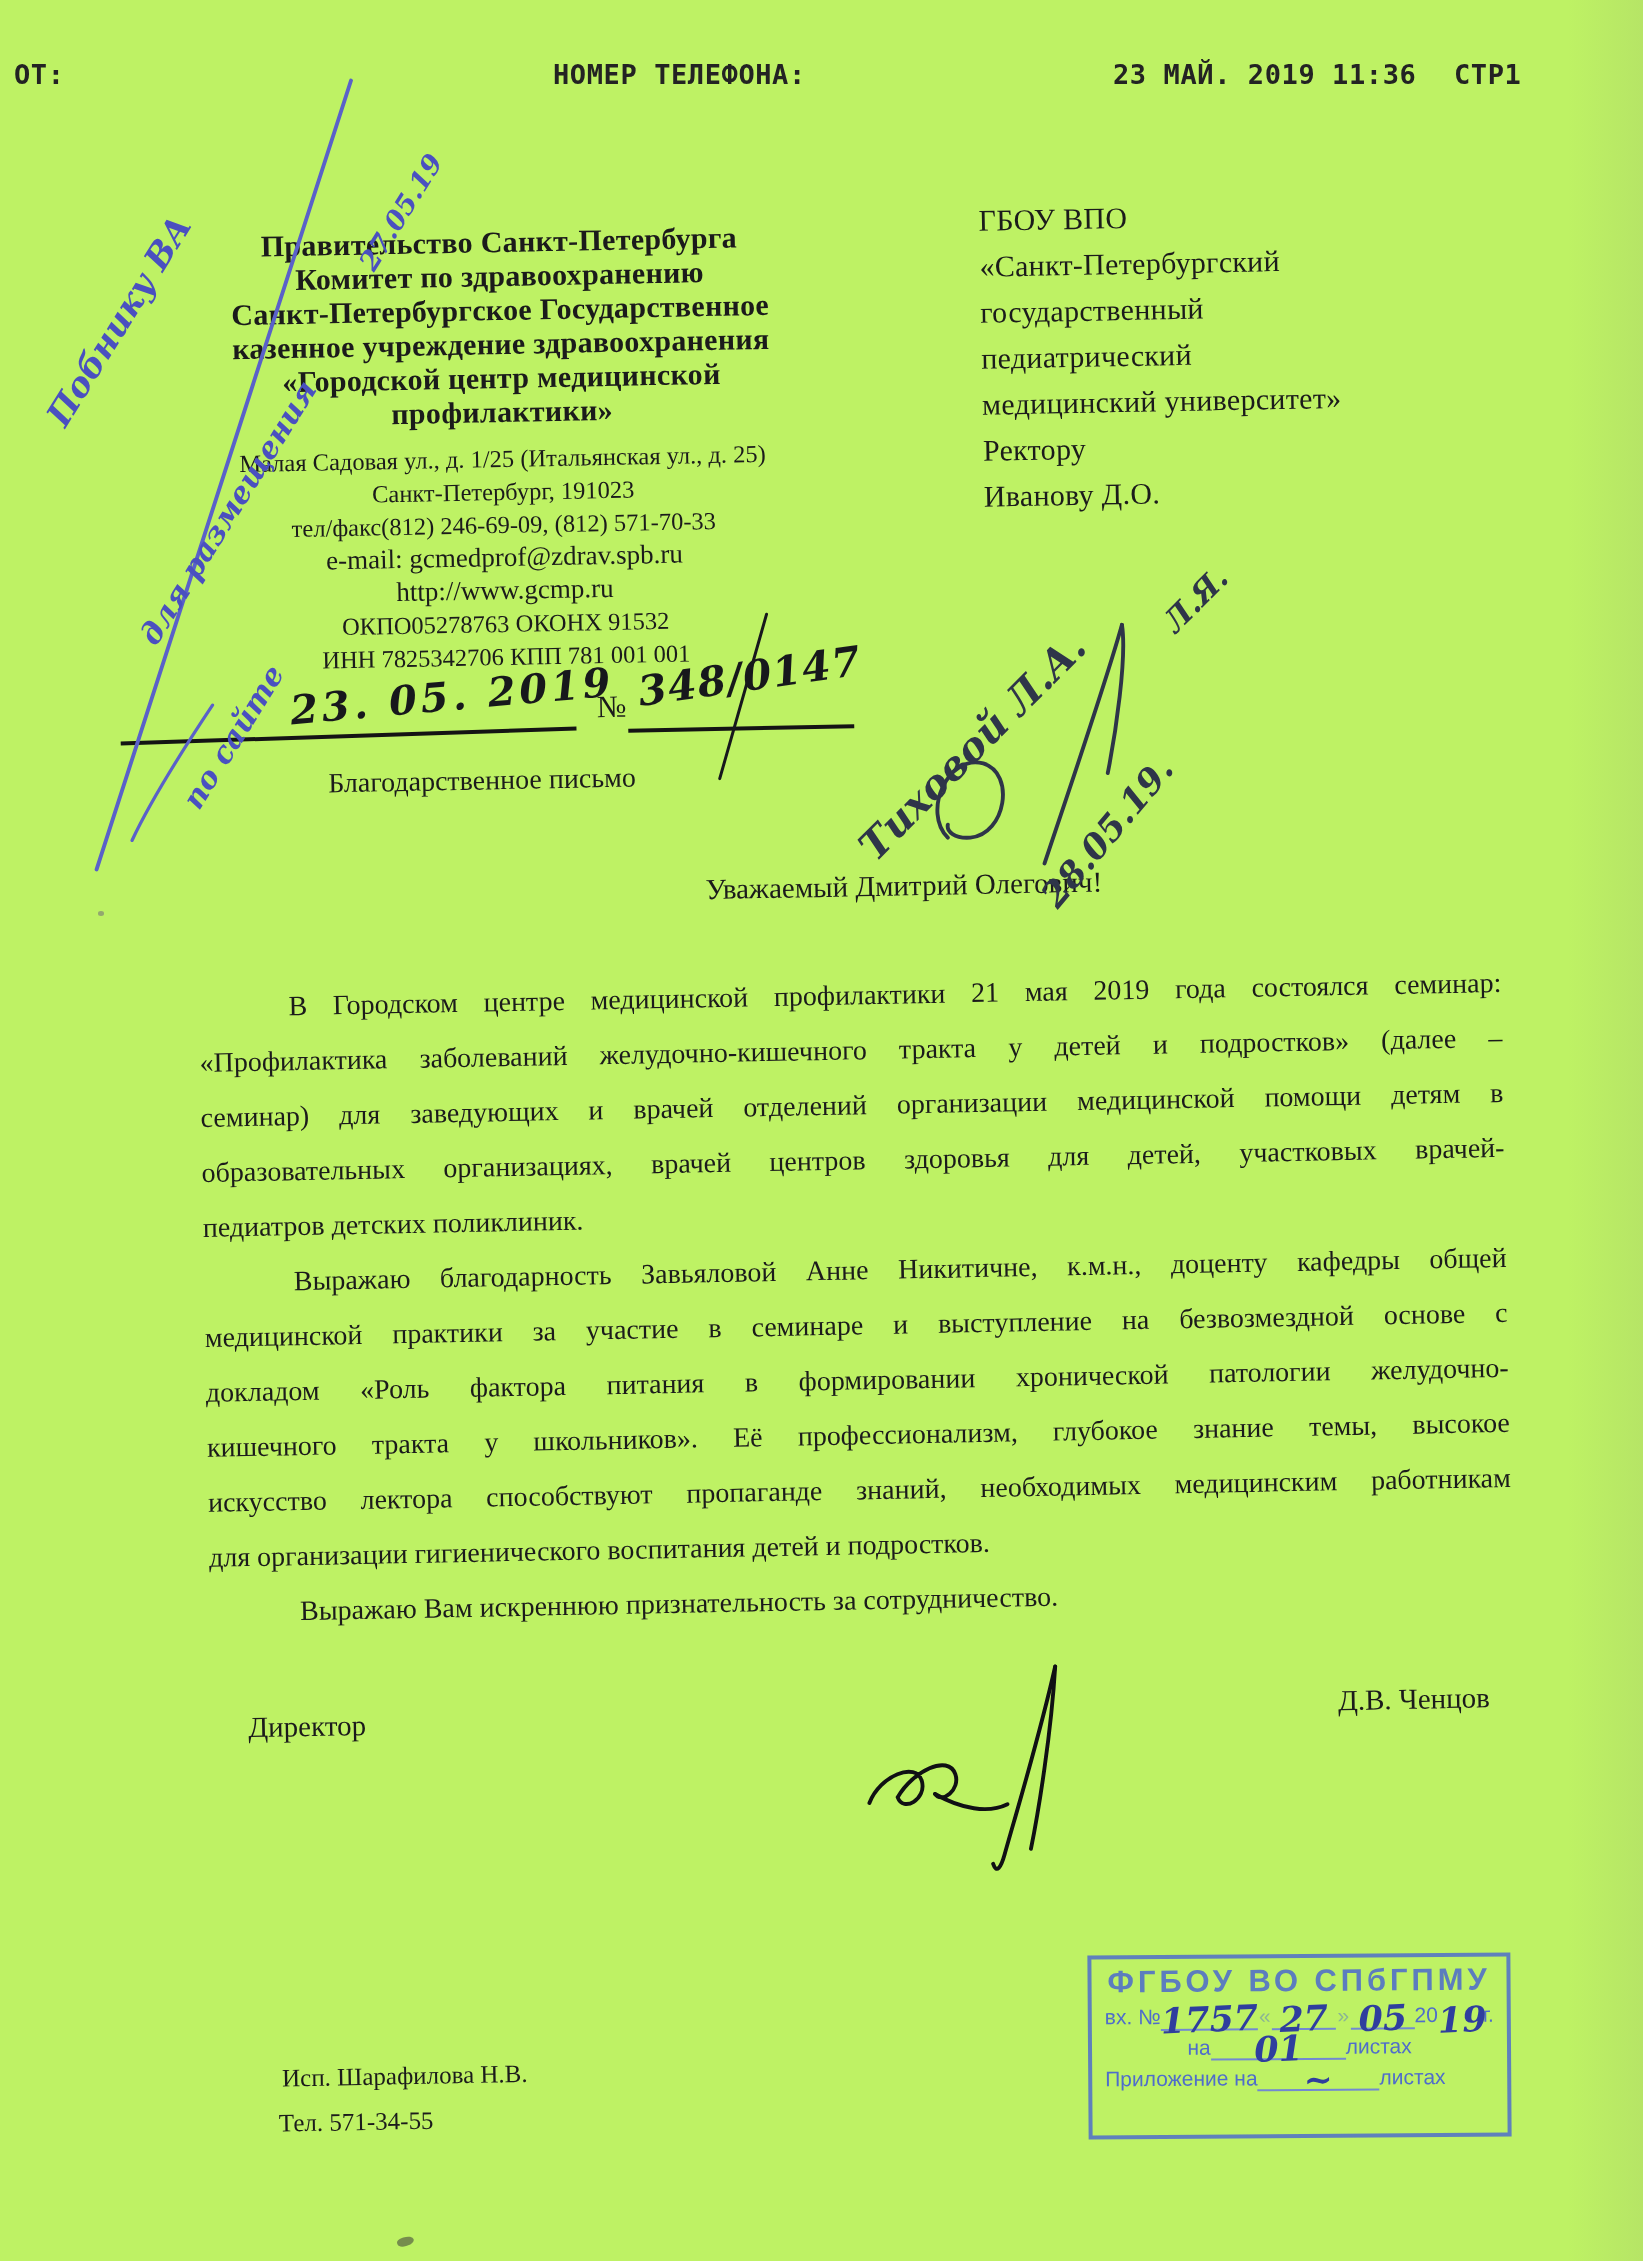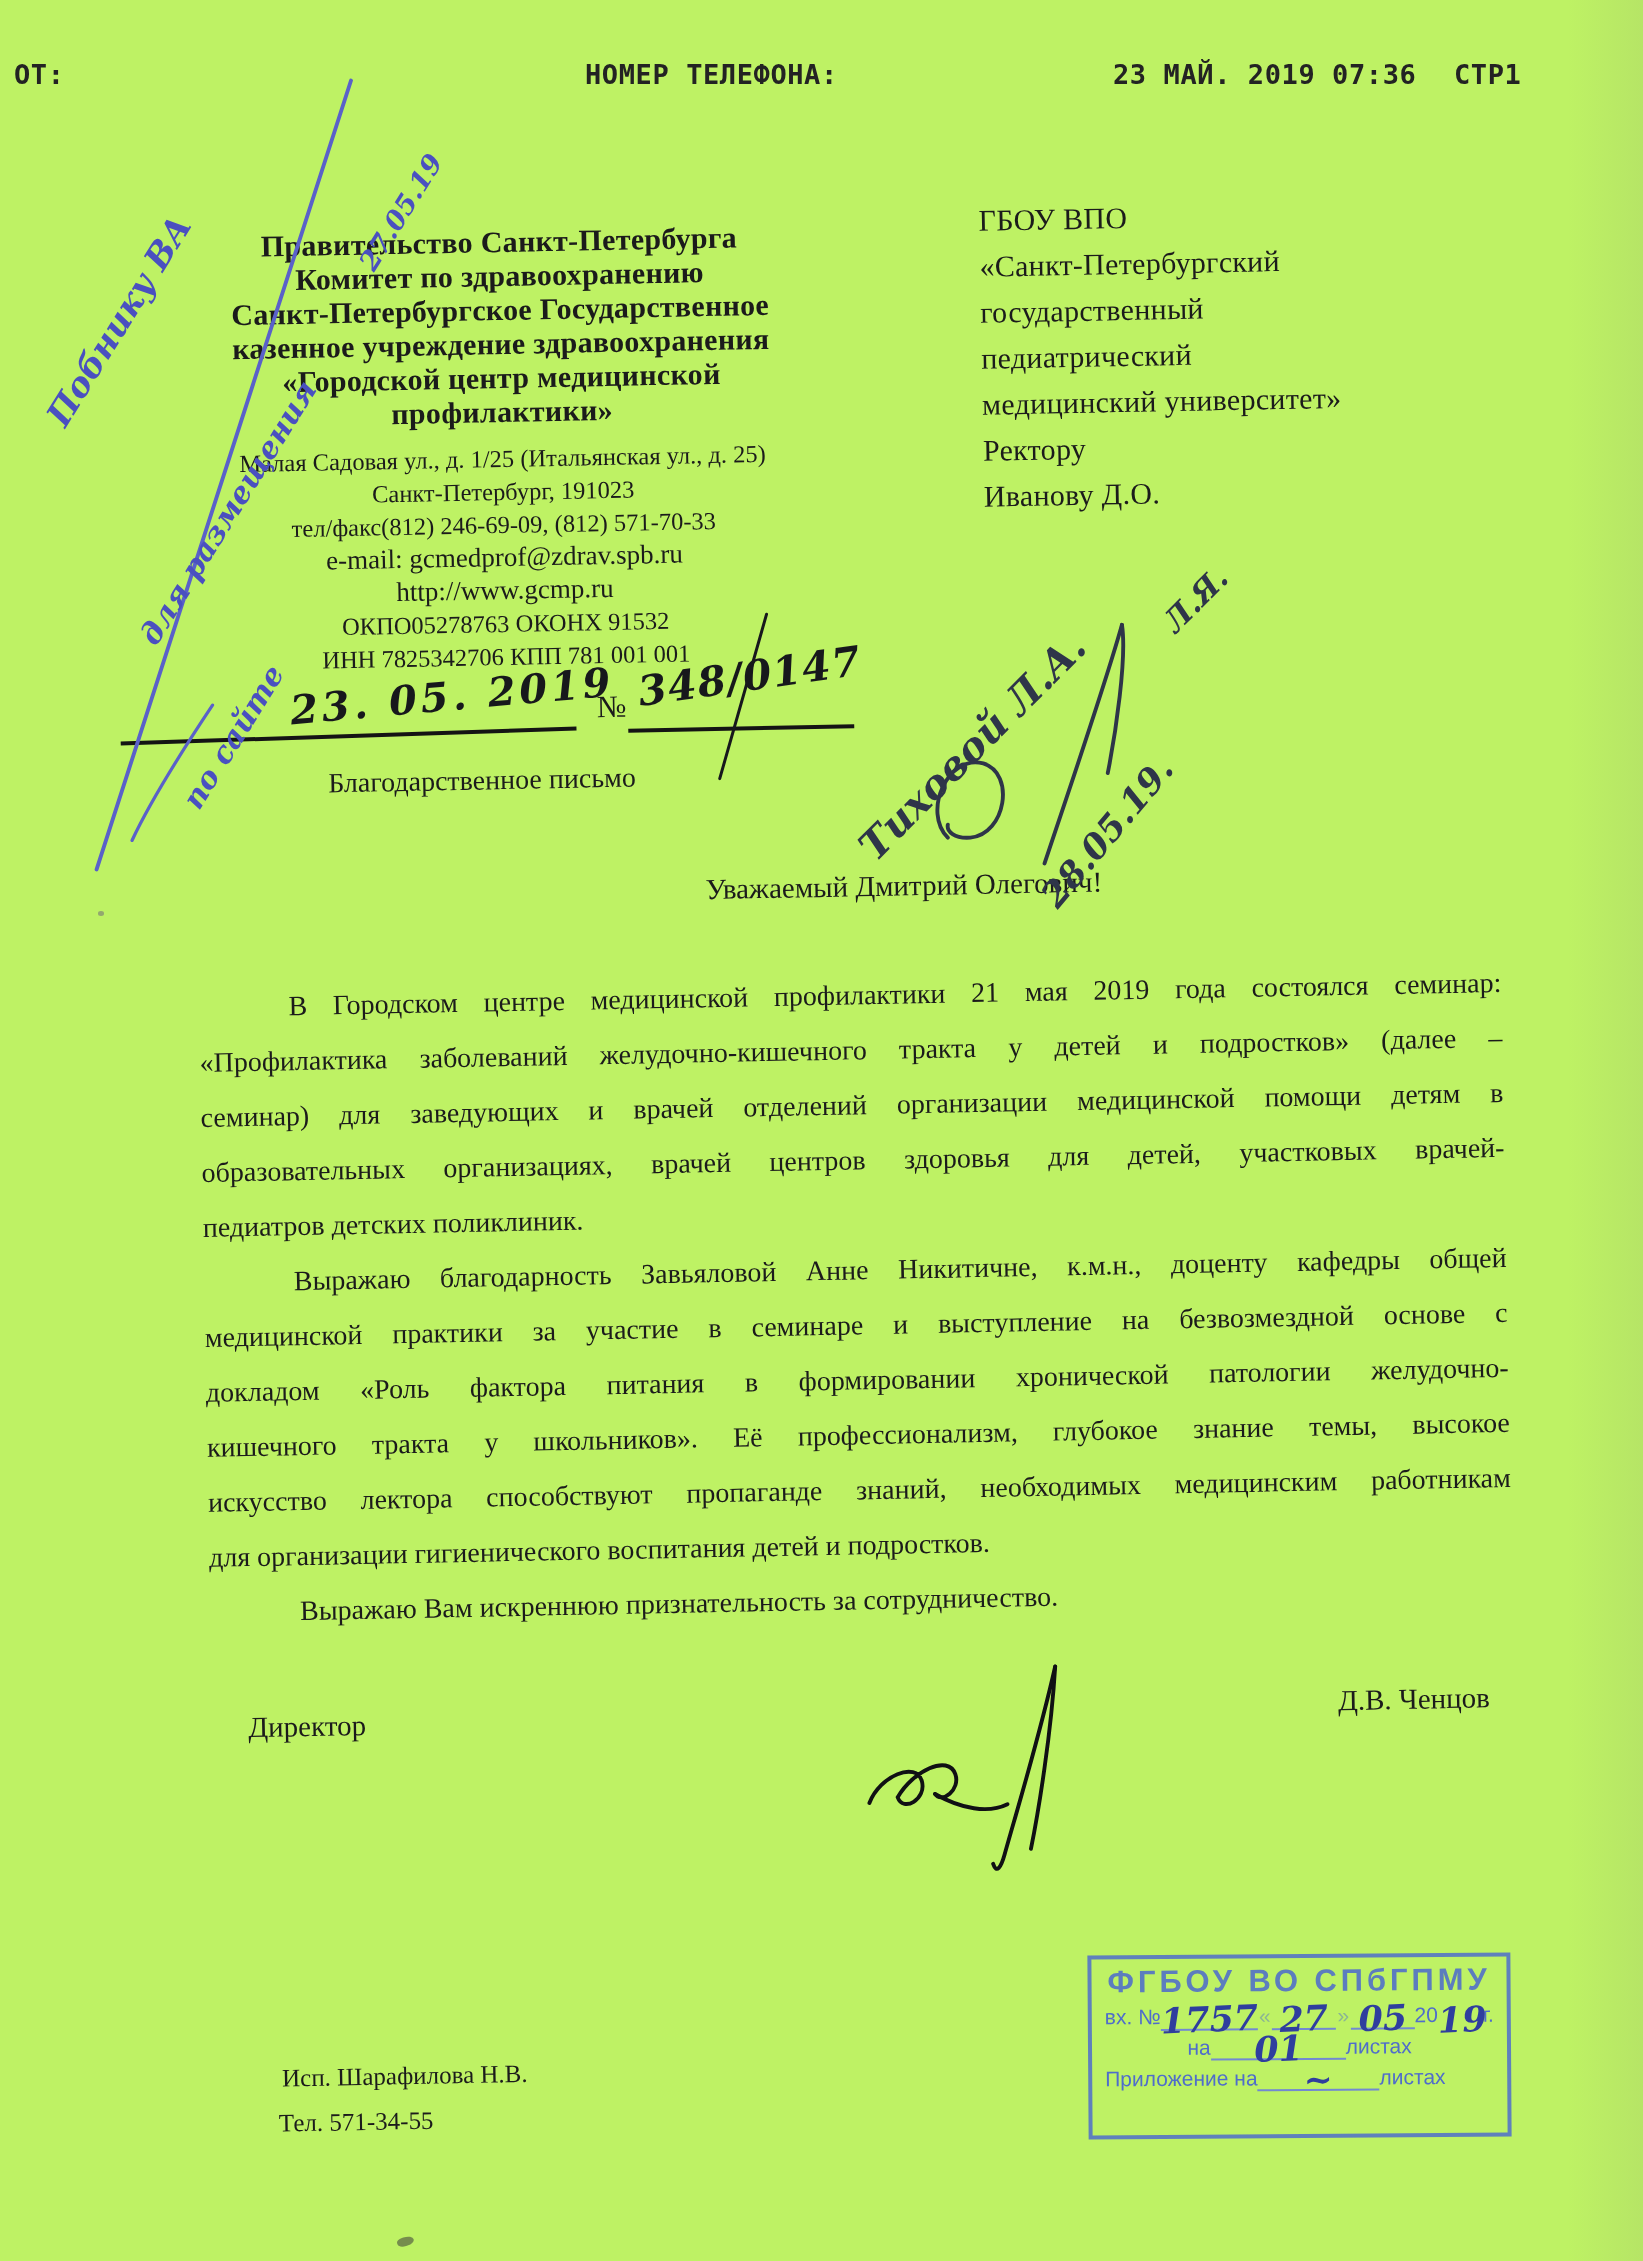--- a/index.html
+++ b/index.html
@@ -4,21 +4,21 @@
 <style>
   html,body{margin:0;padding:0;background:#e8e8e8;}
   .page{position:relative;width:1644px;height:2261px;background:#bef264;overflow:hidden;
         font-family:"Liberation Serif",serif;color:#1b1b1b;}
   
   .fax{position:absolute;top:59px;left:0;width:100%;height:39px;
        font-family:"DejaVu Sans Mono",monospace;font-weight:700;font-size:27px;
        letter-spacing:0.6px;color:#232323;}
   .fax span{position:absolute;white-space:nowrap;}
   .fax-from{left:14px;}
-  .fax-phone{left:585px;}
+  .fax-phone{left:553px;}
   .fax-datetime{left:1113px;}
   .fax-page{left:1454px;}
   
   .letter{position:absolute;left:0;top:0;width:1644px;height:2261px;
           transform:rotate(-1.1deg);transform-origin:822px 1131px;}
   .lh-bold{position:absolute;left:213px;top:219px;width:606px;text-align:center;
            font-weight:700;font-size:30px;line-height:34px;letter-spacing:0.3px;}
   .lh-info{position:absolute;left:193px;top:436px;width:645px;text-align:center;
            font-size:24.5px;line-height:33px;}
   .lh-info .lg{font-size:27px;}
@@ -91,21 +91,21 @@
             transform:rotate(-18deg);}
 </style>
 </head>
 <body>
 
 <div class="page">
 
   <div class="fax">
     <span class="fax-from">ОТ:</span>
     <span class="fax-phone">НОМЕР ТЕЛЕФОНА:</span>
-    <span class="fax-datetime">23 МАЙ. 2019 07:36</span>
+    <span class="fax-datetime">23 МАЙ. 2019 11:36</span>
     <span class="fax-page">СТР1</span>
   </div>
 
   <div class="letter">
 
     <div class="lh-bold">
       <div>Правительство Санкт-Петербурга</div>
       <div>Комитет по здравоохранению</div>
       <div>Санкт-Петербургское Государственное</div>
       <div>казенное учреждение здравоохранения</div>

